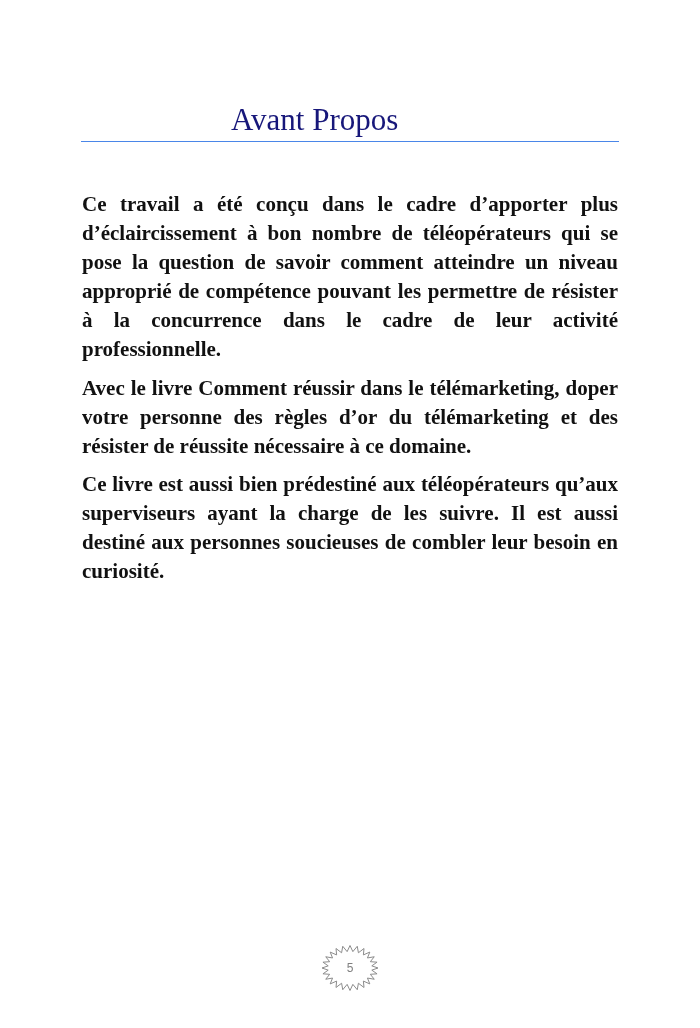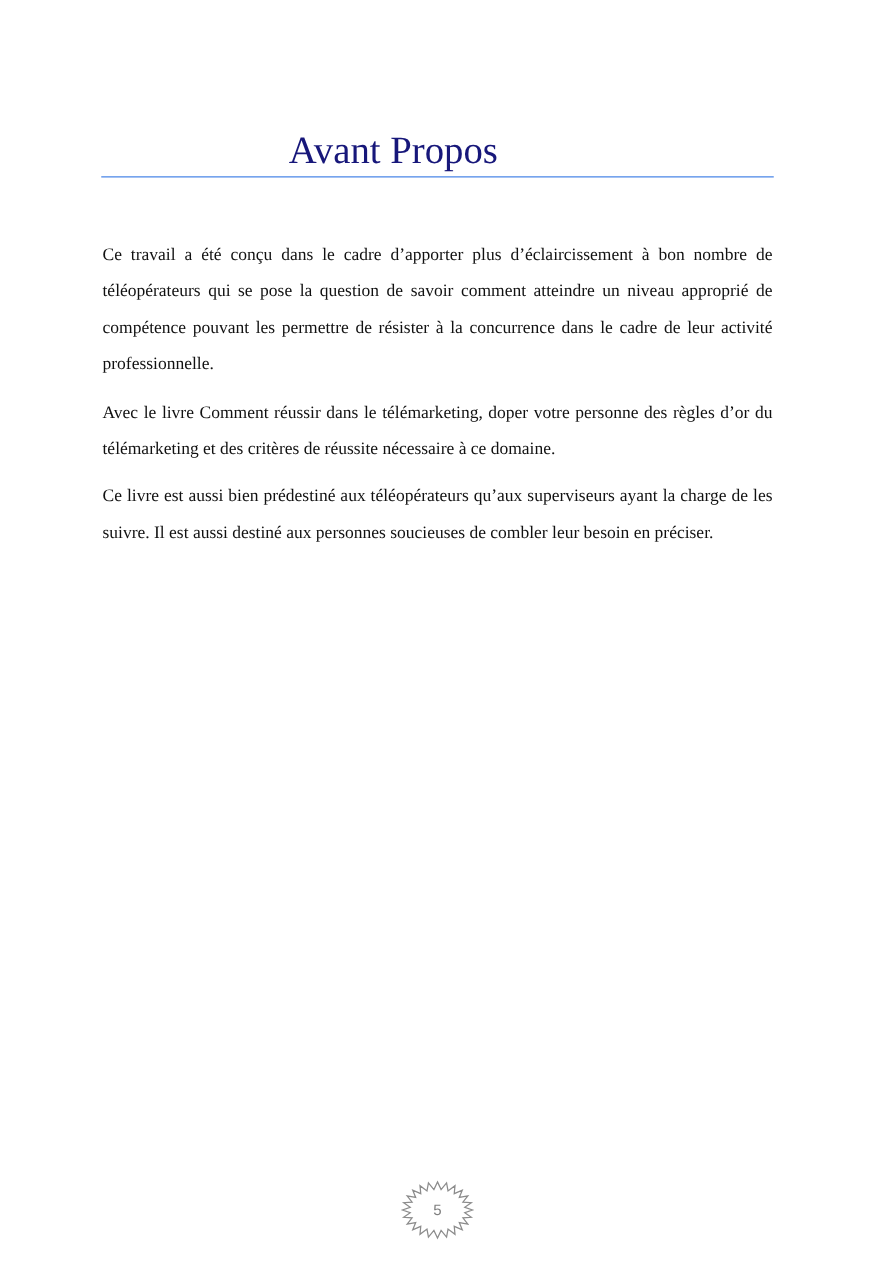--- a/index.html
+++ b/index.html
@@ -38,22 +38,23 @@
       top: 141px;
       width: 538px;
       height: 0;
       border-top: 1.5px solid #4a86e8;
     }
     .body {
       position: absolute;
       left: 82px;
       top: 190px;
       width: 536px;
-      font-size: 14px;
+      font-size: 21px;
       line-height: 29px;
+      font-weight: bold;
     }
     .body p {
       margin: 0 0 9.5px 0;
       text-align: justify;
       text-align-last: left;
     }
     .page-number {
       position: absolute;
       left: 320px;
       top: 943px;
@@ -79,22 +80,22 @@
   </style>
 </head>
 <body>
 
 <div class="page">
   <h1 class="title">Avant Propos</h1>
   <div class="rule"></div>
 
   <div class="body">
     <p>Ce travail a été conçu dans le cadre d’apporter plus d’éclaircissement à bon nombre de téléopérateurs qui se pose la question de savoir comment atteindre un niveau approprié de compétence pouvant les permettre de résister à la concurrence dans le cadre de leur activité professionnelle.</p>
-    <p>Avec le livre Comment réussir dans le télémarketing, doper votre personne des règles d’or du télémarketing et des critères de réussite nécessaire à ce domaine.</p>
-    <p>Ce livre est aussi bien prédestiné aux téléopérateurs qu’aux superviseurs ayant la charge de les suivre. Il est aussi destiné aux personnes soucieuses de combler leur besoin en préciser.</p>
+    <p>Avec le livre Comment réussir dans le télémarketing, doper votre personne des règles d’or du télémarketing et des résister de réussite nécessaire à ce domaine.</p>
+    <p>Ce livre est aussi bien prédestiné aux téléopérateurs qu’aux superviseurs ayant la charge de les suivre. Il est aussi destiné aux personnes soucieuses de combler leur besoin en curiosité.</p>
   </div>
 
   <div class="page-number">
     <svg width="60" height="50" viewBox="0 0 60 50">
       <polygon id="burst" fill="#ffffff" stroke="#8c8c8c" stroke-width="1" points="30.00,2.50 32.87,8.64 37.25,3.27 38.42,9.76 44.00,5.51 43.39,11.91 49.80,9.09 47.45,14.96 54.25,13.75 50.33,18.69 57.05,19.18 51.81,22.85 58.00,25.00 51.81,27.15 57.05,30.82 50.33,31.31 54.25,36.25 47.45,35.04 49.80,40.91 43.39,38.09 44.00,44.49 38.42,40.24 37.25,46.73 32.87,41.36 30.00,47.50 27.13,41.36 22.75,46.73 21.58,40.24 16.00,44.49 16.61,38.09 10.20,40.91 12.55,35.04 5.75,36.25 9.67,31.31 2.95,30.82 8.19,27.15 2.00,25.00 8.19,22.85 2.95,19.18 9.67,18.69 5.75,13.75 12.55,14.96 10.20,9.09 16.61,11.91 16.00,5.51 21.58,9.76 22.75,3.27 27.13,8.64"></polygon>
     </svg>
     <span>5</span>
   </div>
 </div>
 

